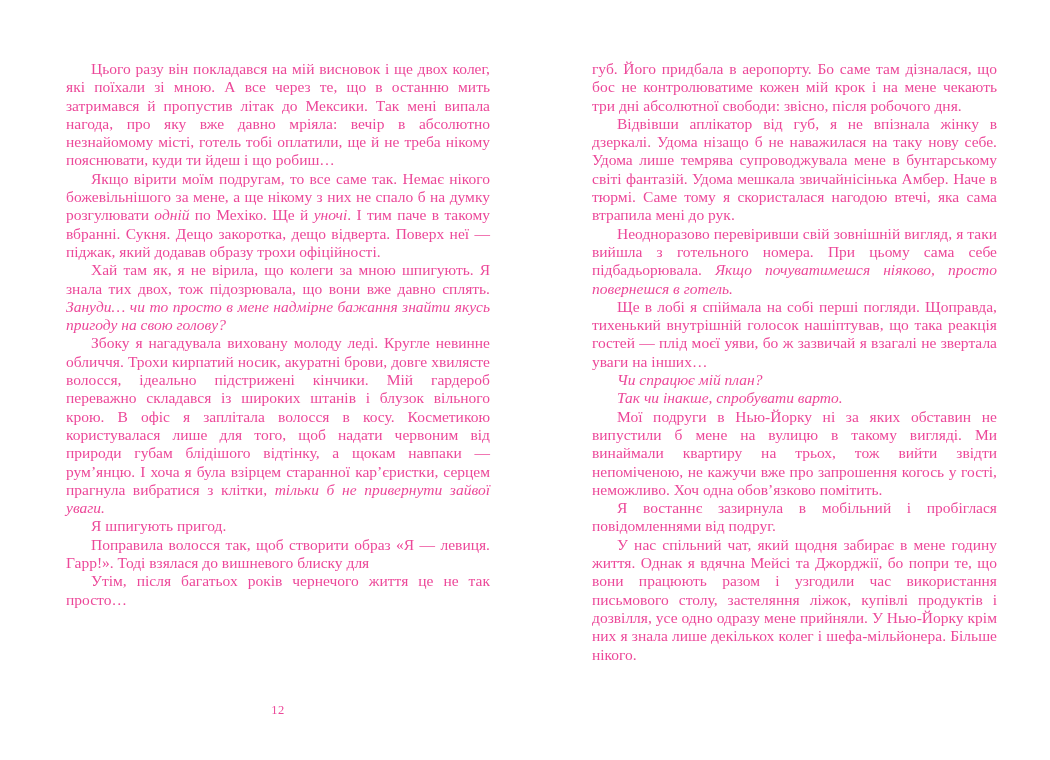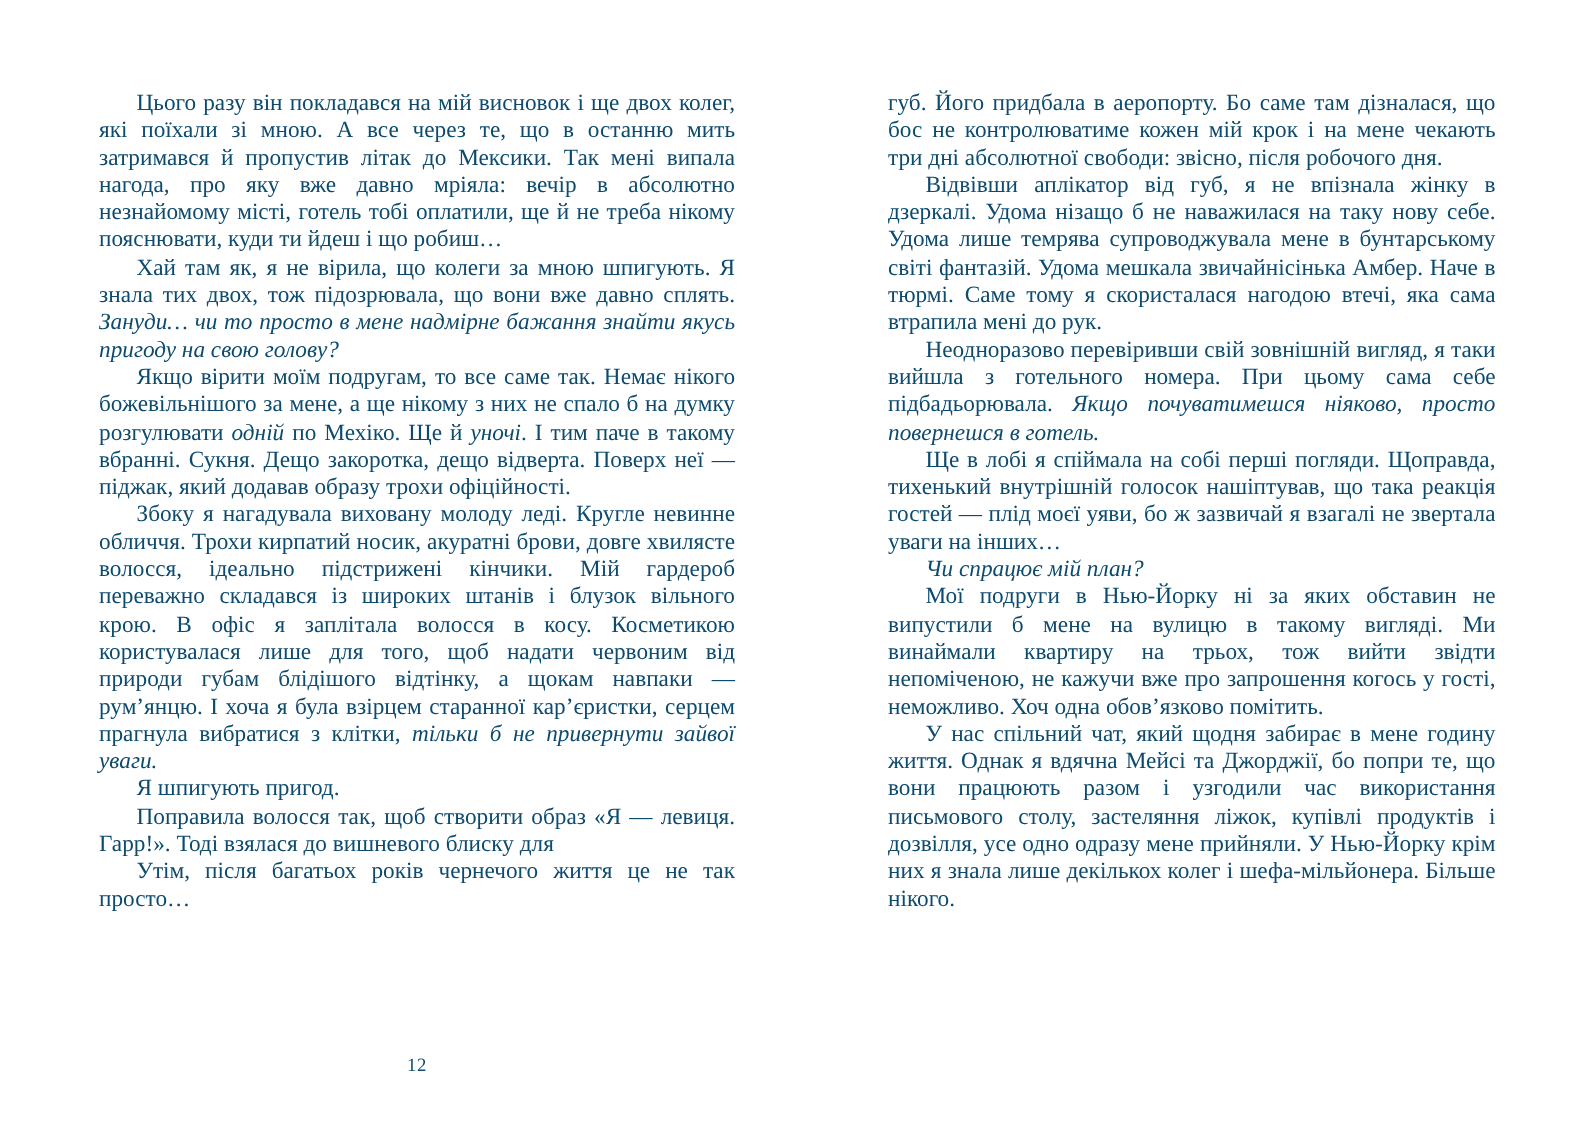--- a/index.html
+++ b/index.html
@@ -9,21 +9,21 @@
     width: 1050px;
     height: 760px;
     overflow: hidden;
   }
   .spread {
     position: relative;
     width: 1048px;
     height: 760px;
     background: #ffffff;
     font-family: "Liberation Serif", "DejaVu Serif", serif;
-    color: #0c4a6e;
+    color: #ec4899;
   }
   .text-col {
     position: absolute;
     top: 60px;
     font-size: 15.5px;
     line-height: 18.3px;
     text-align: justify;
   }
   .text-col.left  { left: 66px;  width: 424px; }
   .text-col.right { left: 592px; width: 405px; }
@@ -44,34 +44,36 @@
   .page-num.left  { left: 66px;  width: 424px; }
   .page-num.right { left: 592px; width: 405px; }
 </style>
 </head>
 <body>
 
 <div class="spread">
 
   <div class="text-col left" id="left-page-text">
       <p class="indent"><span>Цього разу він покладався на мій висновок і ще двох колег, які поїхали зі мною. А все через те, що в останню мить затримався й пропустив літак до Мексики. Так мені випала нагода, про яку вже давно мріяла: вечір в абсолютно незнайомому місті, готель тобі оплатили, ще й не треба нікому пояснювати, куди ти йдеш і що робиш…</span></p>
+      <p class="indent"><span>Якщо вірити моїм подругам, то все саме так. Немає нікого божевільнішого за мене, а ще нікому з них не спало б на думку розгулювати </span><em>одній</em><span> по Мехіко. Ще й </span><em>уночі</em><span>. І тим паче в такому вбранні. Сукня. Дещо закоротка, дещо відверта. Поверх неї — піджак, який додавав образу трохи офіційності.</span></p>
       <p class="indent"><span>Хай там як, я не вірила, що колеги за мною шпигують. Я знала тих двох, тож підозрювала, що вони вже давно сплять. </span><em>Зануди… чи то просто в мене надмірне бажання знайти якусь пригоду на свою голову?</em></p>
-      <p class="indent"><span>Якщо вірити моїм подругам, то все саме так. Немає нікого божевільнішого за мене, а ще нікому з них не спало б на думку розгулювати </span><em>одній</em><span> по Мехіко. Ще й </span><em>уночі</em><span>. І тим паче в такому вбранні. Сукня. Дещо закоротка, дещо відверта. Поверх неї — піджак, який додавав образу трохи офіційності.</span></p>
       <p class="indent"><span>Збоку я нагадувала виховану молоду леді. Кругле невинне обличчя. Трохи кирпатий носик, акуратні брови, довге хвилясте волосся, ідеально підстрижені кінчики. Мій гардероб переважно складався із широких штанів і блузок вільного крою. В офіс я заплітала волосся в косу. Косметикою користувалася лише для того, щоб надати червоним від природи губам блідішого відтінку, а щокам навпаки — рум’янцю. І хоча я була взірцем старанної кар’єристки, серцем прагнула вибратися з клітки, </span><em>тільки б не привернути зайвої уваги.</em></p>
       <p class="indent"><span>Я шпигують пригод.</span></p>
       <p class="indent"><span>Поправила волосся так, щоб створити образ «Я — левиця. Гарр!». Тоді взялася до вишневого блиску для</span></p>
       <p class="indent"><span>Утім, після багатьох років чернечого життя це не так просто…</span></p>
     </div>
 
   <div class="text-col right" id="right-page-text">
       <p class=""><span>губ. Його придбала в аеропорту. Бо саме там дізналася, що бос не контролюватиме кожен мій крок і на мене чекають три дні абсолютної свободи: звісно, після робочого дня.</span></p>
       <p class="indent"><span>Відвівши аплікатор від губ, я не впізнала жінку в дзеркалі. Удома нізащо б не наважилася на таку нову себе. Удома лише темрява супроводжувала мене в бунтарському світі фантазій. Удома мешкала звичайнісінька Амбер. Наче в тюрмі. Саме тому я скористалася нагодою втечі, яка сама втрапила мені до рук.</span></p>
       <p class="indent"><span>Неодноразово перевіривши свій зовнішній вигляд, я таки вийшла з готельного номера. При цьому сама себе підбадьорювала. </span><em>Якщо почуватимешся ніяково, просто повернешся в готель.</em></p>
       <p class="indent"><span>Ще в лобі я спіймала на собі перші погляди. Щоправда, тихенький внутрішній голосок нашіптував, що така реакція гостей — плід моєї уяви, бо ж зазвичай я взагалі не звертала уваги на інших…</span></p>
       <p class="indent"><em>Чи спрацює мій план?</em></p>
+      <p class="indent"><em>Так чи інакше, спробувати варто.</em></p>
       <p class="indent"><span>Мої подруги в Нью-Йорку ні за яких обставин не випустили б мене на вулицю в такому вигляді. Ми винаймали квартиру на трьох, тож вийти звідти непоміченою, не кажучи вже про запрошення когось у гості, неможливо. Хоч одна обов’язково помітить.</span></p>
+      <p class="indent"><span>Я востаннє зазирнула в мобільний і пробіглася повідомленнями від подруг.</span></p>
       <p class="indent"><span>У нас спільний чат, який щодня забирає в мене годину життя. Однак я вдячна Мейсі та Джорджії, бо попри те, що вони працюють разом і узгодили час використання письмового столу, застеляння ліжок, купівлі продуктів і дозвілля, усе одно одразу мене прийняли. У Нью-Йорку крім них я знала лише декількох колег і шефа-мільйонера. Більше нікого.</span></p>
     </div>
 
   <div class="page-num left">12</div>
 
 
 </div>
 
 </body></html>

